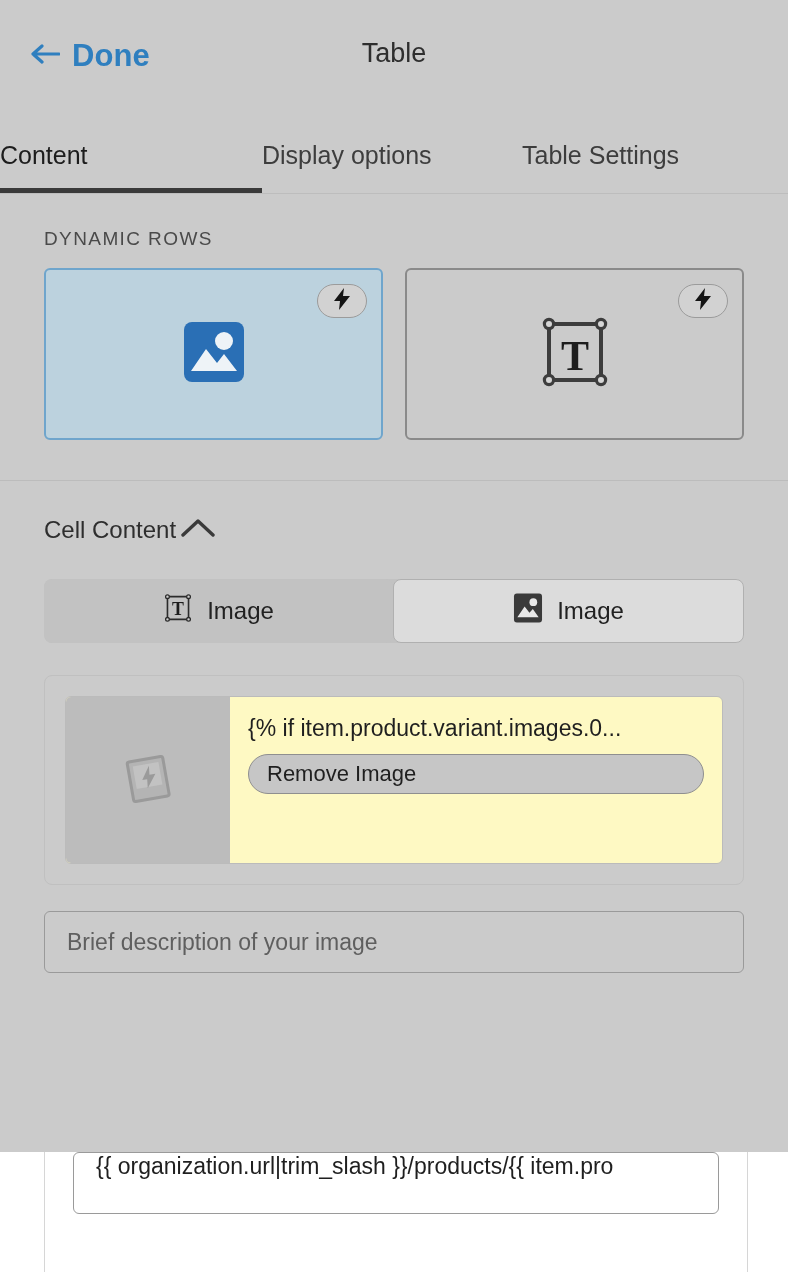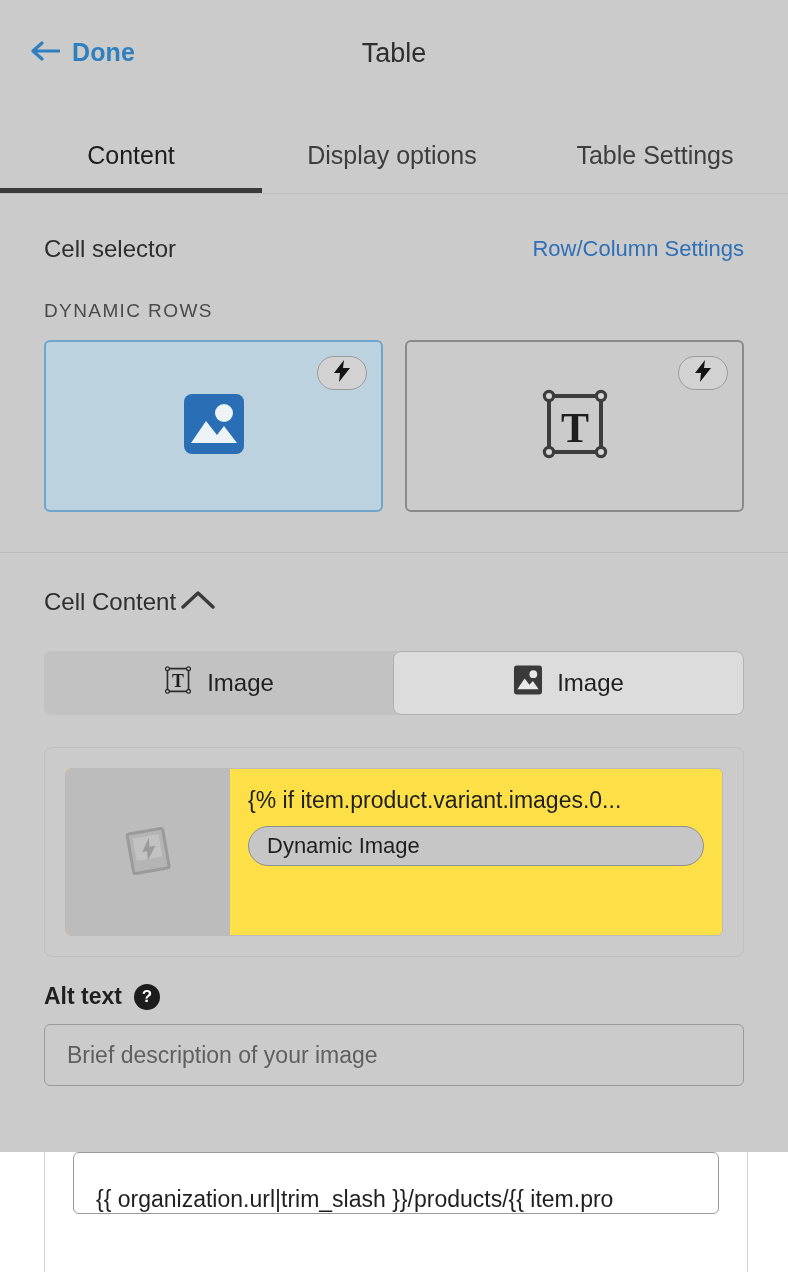--- a/index.html
+++ b/index.html
@@ -31,21 +31,21 @@
     left: 30px;
     top: 38px;
     display: flex;
     align-items: center;
     gap: 12px;
     cursor: pointer;
   }
   .back-arrow { display: block; }
   .done-label {
     color: #2f7fbf;
-    font-size: 25px;
+    font-size: 31px;
     font-weight: 700;
     letter-spacing: 0.1px;
   }
   .header-title {
     position: absolute;
     left: 0; right: 0;
     top: 38px;
     text-align: center;
     font-size: 27px;
     color: #2e2e2e;
@@ -58,21 +58,21 @@
     height: 90px;
     background: #cbcbcb;
     display: flex;
     align-items: flex-start;
   }
   .tab {
     position: relative;
     height: 78px;
     display: flex;
     align-items: center;
-    justify-content: center;
+    justify-content: flex-start;
     font-size: 25px;
     color: #3d3d3d;
     cursor: pointer;
     white-space: nowrap;
   }
   .tab.t0 { width: 262px; }
   .tab.t1 { width: 266px; }
   .tab.t2 { width: 260px; }
   .tab.active { color: #1d1d1d; }
   .tab.active::after {
@@ -219,21 +219,21 @@
     margin: 32px 44px 0 44px;
     border: 1px solid #c0c0c0;
     border-radius: 8px;
     background: #cbcbcb;
     padding: 20px;
   }
   .img-card {
     display: flex;
     border: 1px solid #bbbbbb;
     border-radius: 6px;
-    background: #fde047;
+    background: #fef9c3;
     overflow: hidden;
     min-height: 168px;
   }
   .img-thumb {
     width: 164px;
     flex: 0 0 164px;
     background: #bcbcbc;
     display: flex;
     align-items: center;
     justify-content: center;
@@ -372,24 +372,20 @@
     <div class="tab t2">
       <span>Display options</span>
     </div>
     <div class="tab t1">
       <span>Table Settings</span>
     </div>
     <div class="tabs-underline"></div>
   </div>
 
   <div class="section">
-    <div class="cellsel-head">
-      <div class="cellsel-title">Cell selector</div>
-      <div class="rowcol-link">Row/Column Settings</div>
-    </div>
     <div class="dynamic-rows-label">DYNAMIC ROWS</div>
 
     <div class="cells">
 
       <div class="cell selected">
         <span>
           <svg width="62" height="62" viewBox="0 0 62 62">
             <rect x="1" y="1" width="60" height="60" rx="8" fill="#2a6fb5"></rect>
             <circle cx="41" cy="20" r="9" fill="#eef3f7"></circle>
             <path d="M8 50 L23 28 L34 42 L41 33 L54 50 Z" fill="#eef3f7"></path>
@@ -491,35 +487,31 @@
               <rect x="13" y="12" width="36" height="40" rx="2" fill="#b4b4b4" stroke="#9a9a9a" stroke-width="3"></rect>
               <rect x="18" y="17" width="26" height="23" fill="#c2c2c2"></rect>
               <path d="M34 19 L25 32 L30 32 L29 41 L39 28 L33 28 Z" fill="#9a9a9a"></path>
             </g>
           </svg>
         </span>
       </div>
       <div class="img-meta">
         <div class="img-filename">{% if item.product.variant.images.0...</div>
         <div class="dyn-pill">
-          <span>Dynamic Image</span>
+          <span>Remove Image</span>
         </div>
       </div>
     </div>
   </div>
 
   <div class="field">
-    <div class="field-label">
-      <span>Alt text</span>
-      <span class="help-icon">?</span>
-    </div>
     <input class="text-input" type="text" placeholder="Brief description of your image" style="">
   </div>
 
   <div class="white-panel">
     <div class="white-card">
-      <div class="white-input" style="display:flex;align-items:flex-end;">
+      <div class="white-input" style="display:flex;align-items:flex-start;">
         <span>{{ organization.url|trim_slash }}/products/{{ item.pro</span>
       </div>
     </div>
   </div>
 
 </div>
 
 </body></html>

